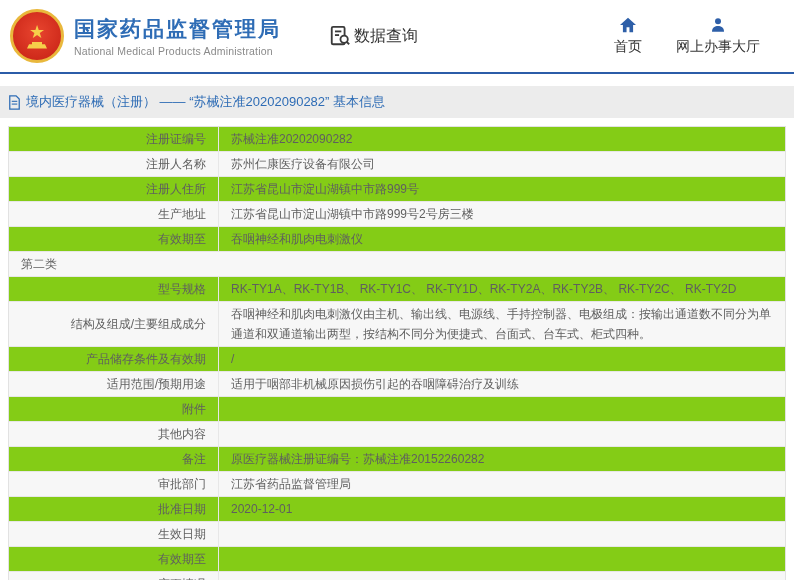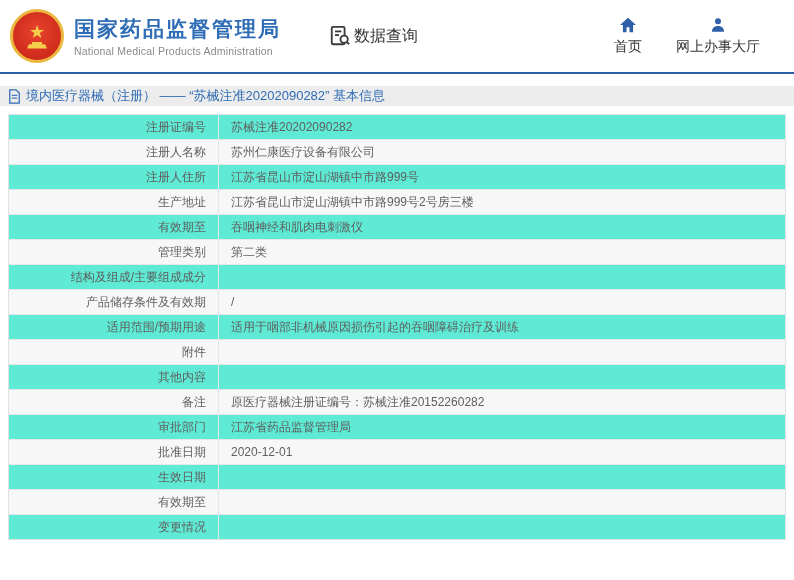--- a/index.html
+++ b/index.html
@@ -49,37 +49,37 @@
   .top-nav { display: flex; align-items: center; gap: 34px; margin-right: 14px; }
   .nav-item { display: flex; flex-direction: column; align-items: center; cursor: pointer; }
   .nav-item svg { display: block; margin-bottom: 5px; }
   .nav-label { font-size: 14px; color: #333; white-space: nowrap; }
 
   .header-rule { height: 2px; background: #2b5ca8; }
 
   
   .band-wrap { padding: 12px 0 8px 0; background: #fff; }
   .band {
-    height: 20px; background: #ececec;
+    height: 32px; background: #ececec;
     display: flex; align-items: center;
     padding-left: 8px;
   }
   .band svg { display: block; margin-right: 5px; }
   .band-text { font-size: 13px; color: #2e6cb5; }
 
   
   .info-table {
     margin: 0 8px;
     border: 1px solid #e2e2e2;
   }
   .row {
     display: flex;
     align-items: stretch;
     min-height: 23px;
-    background: #5eead4;
+    background: #84cc16;
     border-top: 1px solid #e7e7e7;
     font-size: 12px;
     color: #5f5f5f;
   }
   .row:first-child { border-top: none; }
   .row:nth-child(even) { background: #f7f7f7; }
   .cell-label {
     width: 210px; flex-shrink: 0;
     display: flex; align-items: center; justify-content: flex-end;
     text-align: right;
@@ -180,25 +180,29 @@
     </div>
     <div class="row">
       <div class="cell-label">生产地址</div>
       <div class="cell-value">江苏省昆山市淀山湖镇中市路999号2号房三楼</div>
     </div>
     <div class="row">
       <div class="cell-label">有效期至</div>
       <div class="cell-value">吞咽神经和肌肉电刺激仪</div>
     </div>
     <div class="row">
-      <div class="cell-label">管理类别</div>
       <div class="cell-value">第二类</div>
     </div>
     <div class="row">
+      <div class="cell-label">型号规格</div>
+      <div class="cell-value">RK-TY1A、RK-TY1B、 RK-TY1C、 RK-TY1D、RK-TY2A、RK-TY2B、 RK-TY2C、 RK-TY2D</div>
+    </div>
+    <div class="row">
       <div class="cell-label">结构及组成/主要组成成分</div>
+      <div class="cell-value">吞咽神经和肌肉电刺激仪由主机、输出线、电源线、手持控制器、电极组成：按输出通道数不同分为单通道和双通道输出两型，按结构不同分为便捷式、台面式、台车式、柜式四种。</div>
     </div>
     <div class="row">
       <div class="cell-label">产品储存条件及有效期</div>
       <div class="cell-value">/</div>
     </div>
     <div class="row">
       <div class="cell-label">适用范围/预期用途</div>
       <div class="cell-value">适用于咽部非机械原因损伤引起的吞咽障碍治疗及训练</div>
     </div>
     <div class="row">

